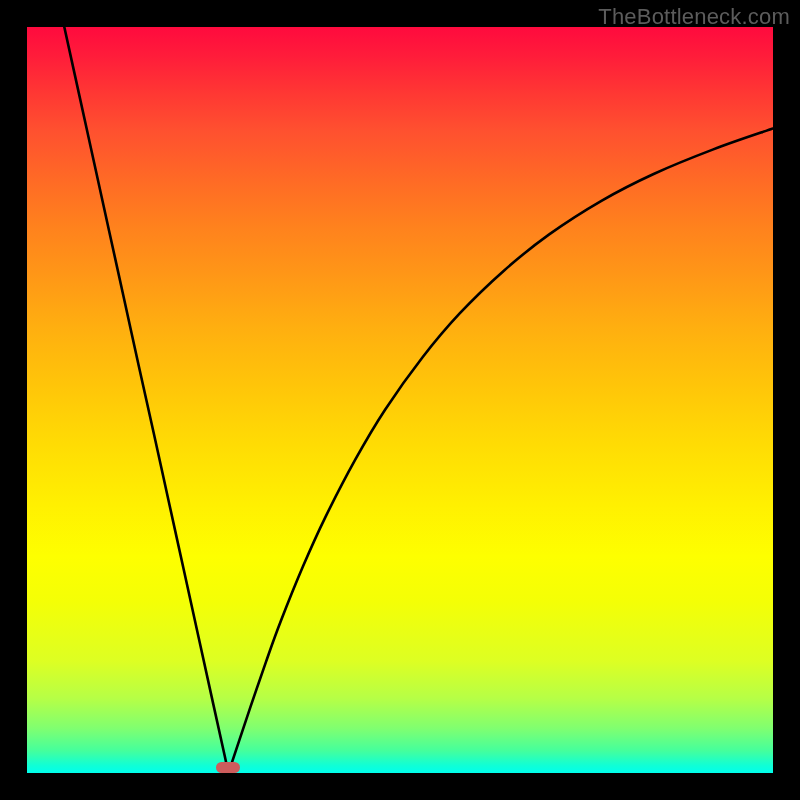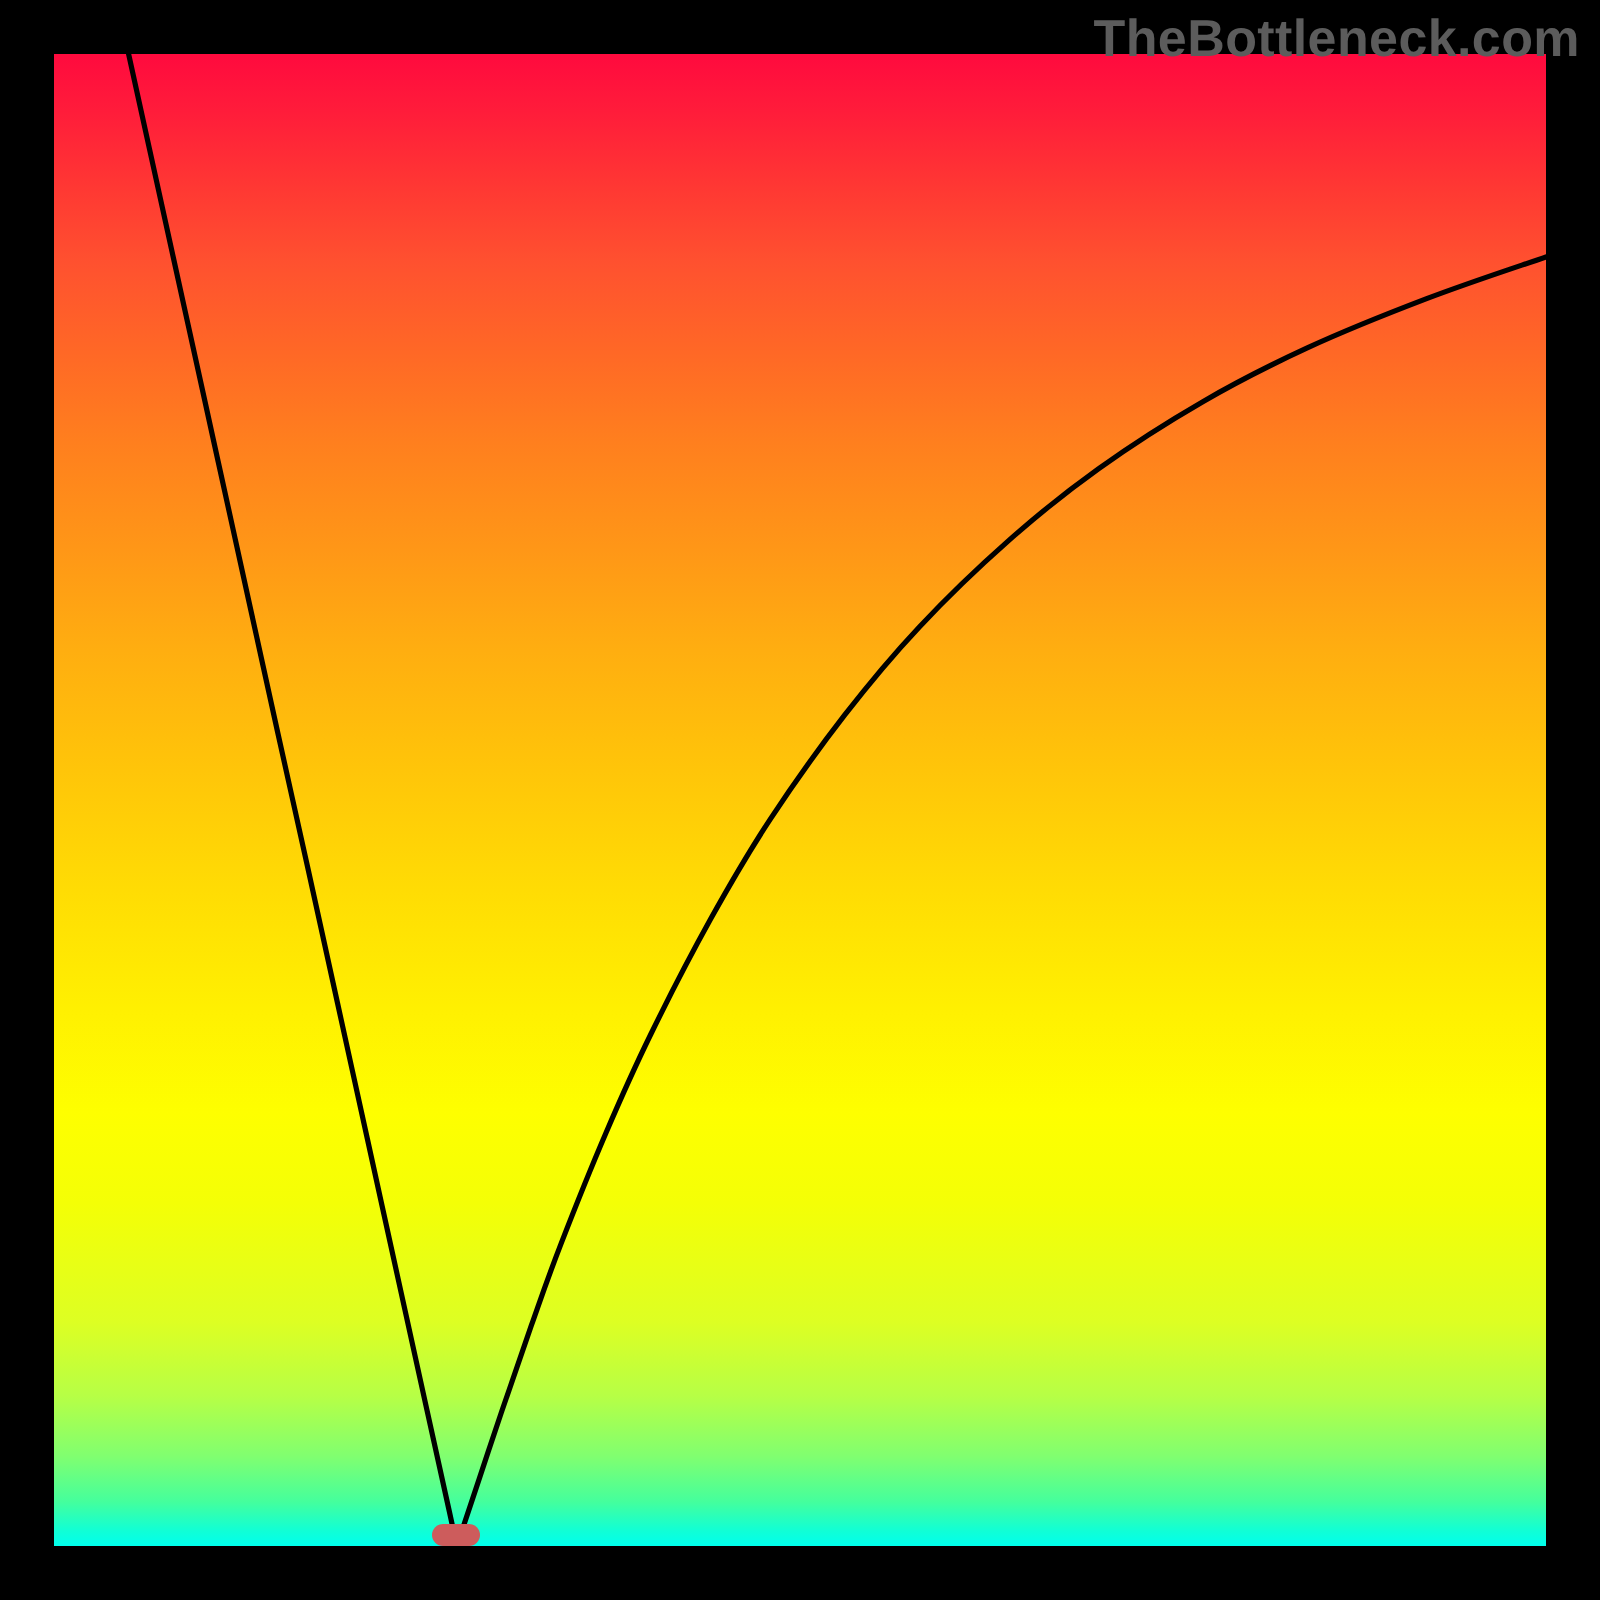--- a/index.html
+++ b/index.html
@@ -49,22 +49,22 @@
       #45ff9c 97%,
       #10ffd6 99%,
       #00ffed 100%
     );
   }
   .watermark {
     position: absolute;
     top: 4px;
     right: 10px;
     color: #5c5c5c;
-    font-size: 26px;
-    font-weight: 700;
+    font-size: 22px;
+    font-weight: 400;
     letter-spacing: 0.2px;
     user-select: none;
   }
   svg.curve {
     position: absolute;
     left: 0; top: 0;
     width: 746px; height: 746px;
   }
   .marker {
     position: absolute;

